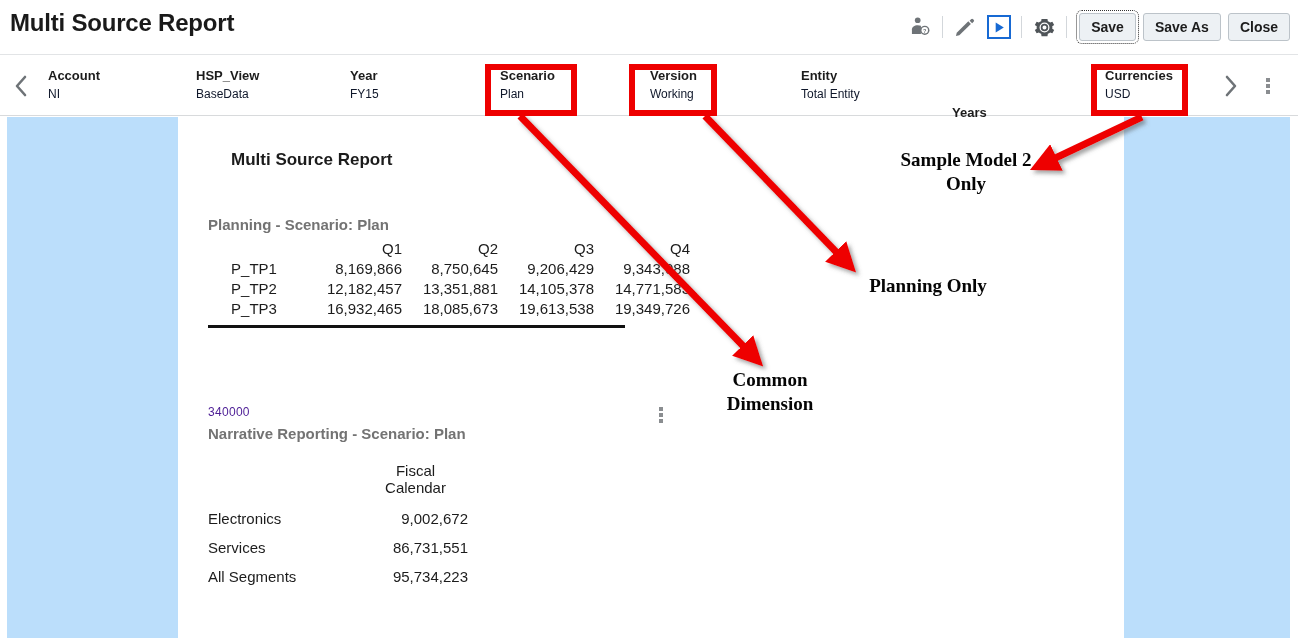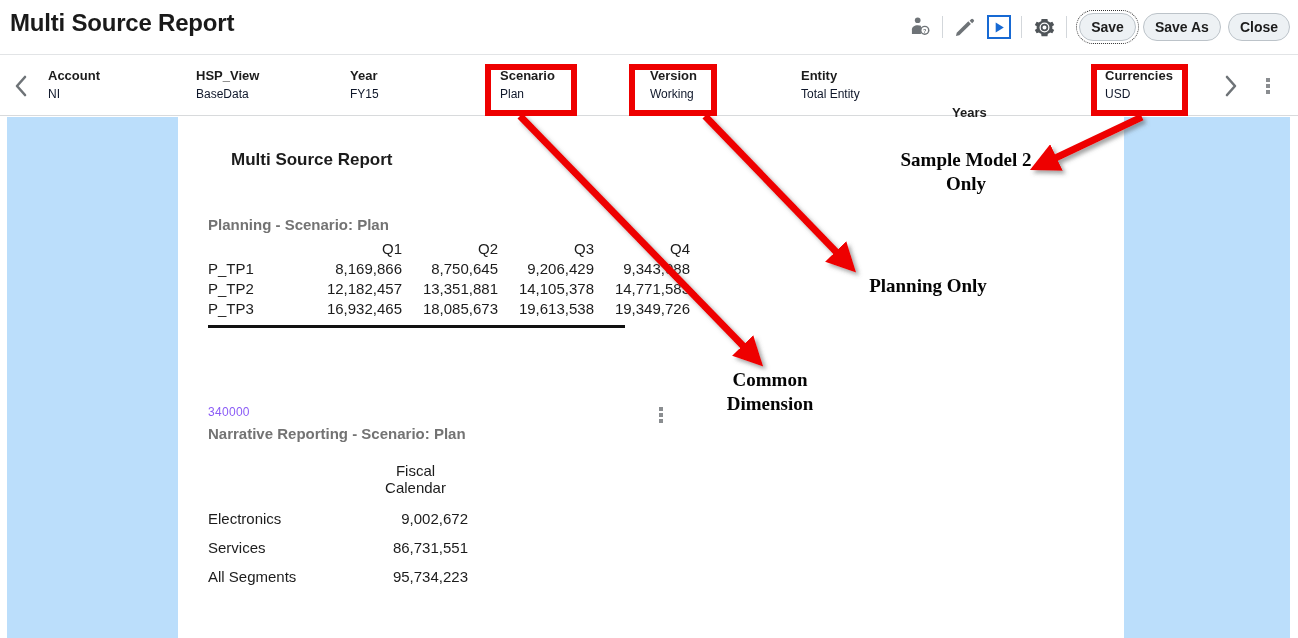--- a/index.html
+++ b/index.html
@@ -13,21 +13,21 @@
   
   #topbar{position:absolute;left:0;top:0;width:1298px;height:54px;background:#fff;}
   #page-title{
     position:absolute;left:10px;top:9px;
     font-size:24px;font-weight:bold;color:#1a1a1a;letter-spacing:-0.2px;
   }
   #toolbar{position:absolute;right:8px;top:6px;height:42px;display:flex;align-items:center;gap:0px;}
   .tb-icon{width:34px;height:34px;display:flex;align-items:center;justify-content:center;cursor:pointer;}
   .tb-sep{width:1px;height:22px;background:#d3d7db;margin:0 5px;}
   .btn{
-    border:1px solid #bcc3c9;border-radius:14px;background:#edf1f4;
+    border:1px solid #bcc3c9;border-radius:3px;background:#edf1f4;
     font-size:14px;font-weight:bold;color:#1c1c1c;
     padding:5px 11px;margin-left:7px;cursor:pointer;line-height:16px;
     font-family:"Liberation Sans", sans-serif;
   }
   .btn.focused{outline:1px dotted #333;outline-offset:2px;}
   .playbox{border:2px solid #1769d3;width:24px;height:24px;display:flex;align-items:center;justify-content:center;box-sizing:border-box;}
 
   
   #povbar{
     position:absolute;left:0;top:54px;width:1298px;height:62px;
@@ -53,26 +53,26 @@
   #doc{position:absolute;left:178px;top:0;width:946px;height:521px;background:#fff;}
 
   .rep-title{position:absolute;left:53px;top:33px;font-size:17px;font-weight:bold;color:#1c1c1c;}
   .sec-title{position:absolute;font-size:15px;font-weight:bold;color:#737373;}
   #sec1{left:30px;top:99px;}
   #sec2{left:30px;top:308px;}
 
   
   #grid1{position:absolute;left:30px;top:122px;font-size:15px;color:#1c1c1c;border-collapse:collapse;}
   #grid1 td,#grid1 th{padding:0;line-height:20px;font-weight:normal;}
-  #grid1 .rowh{text-align:left;padding-right:6px;width:92px;}
+  #grid1 .rowh{text-align:center;padding-right:6px;width:92px;}
   #grid1 .num{text-align:right;width:88px;padding-left:8px;}
   #grid1 .colh{text-align:right;padding-left:8px;}
 
   #hrule{position:absolute;left:30px;top:208px;width:417px;height:0;border-top:3px solid #111;}
-  #acct-code{position:absolute;left:30px;top:288px;font-size:12px;color:#8b5cf6;letter-spacing:0.3px;}
+  #acct-code{position:absolute;left:30px;top:288px;font-size:12px;color:#4c1d95;letter-spacing:0.3px;}
   #grid-menu{position:absolute;left:474px;top:287px;width:18px;height:22px;display:flex;align-items:center;justify-content:center;cursor:pointer;}
 
   
   #grid2{position:absolute;left:30px;top:345px;font-size:15px;color:#1c1c1c;border-collapse:collapse;}
   #grid2 td,#grid2 th{padding:0;font-weight:normal;}
   #grid2 .rowh{text-align:left;width:155px;height:29px;vertical-align:middle;margin-top:8px;}
   #grid2 .num{text-align:right;width:105px;height:29px;vertical-align:middle;}
   #grid2 .colh{text-align:center;font-size:15px;line-height:17px;padding-bottom:8px;}
 
   

